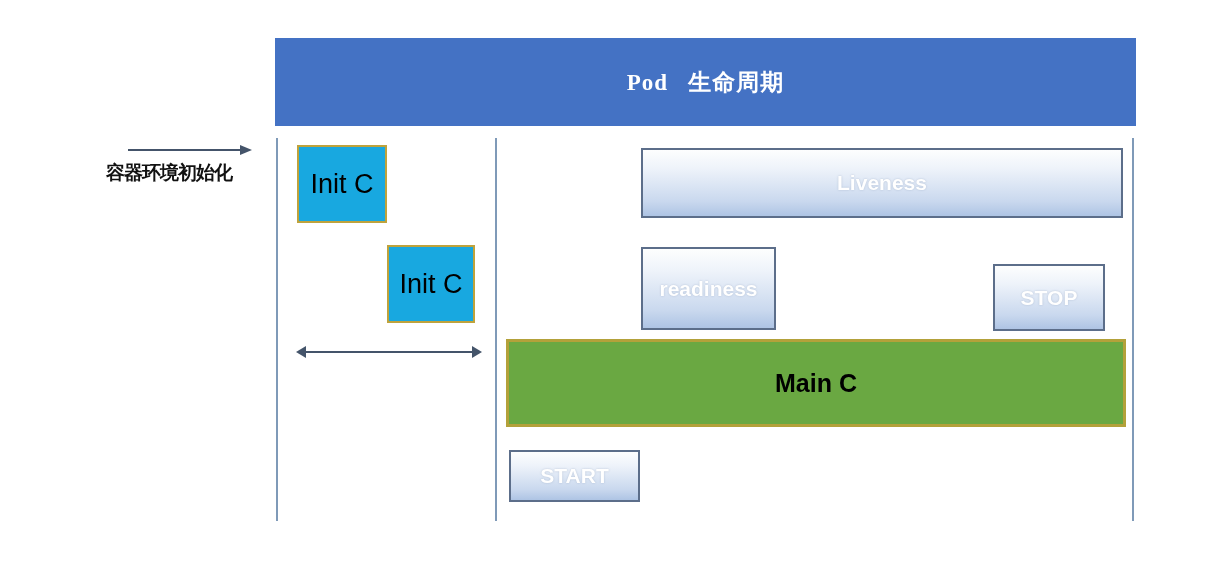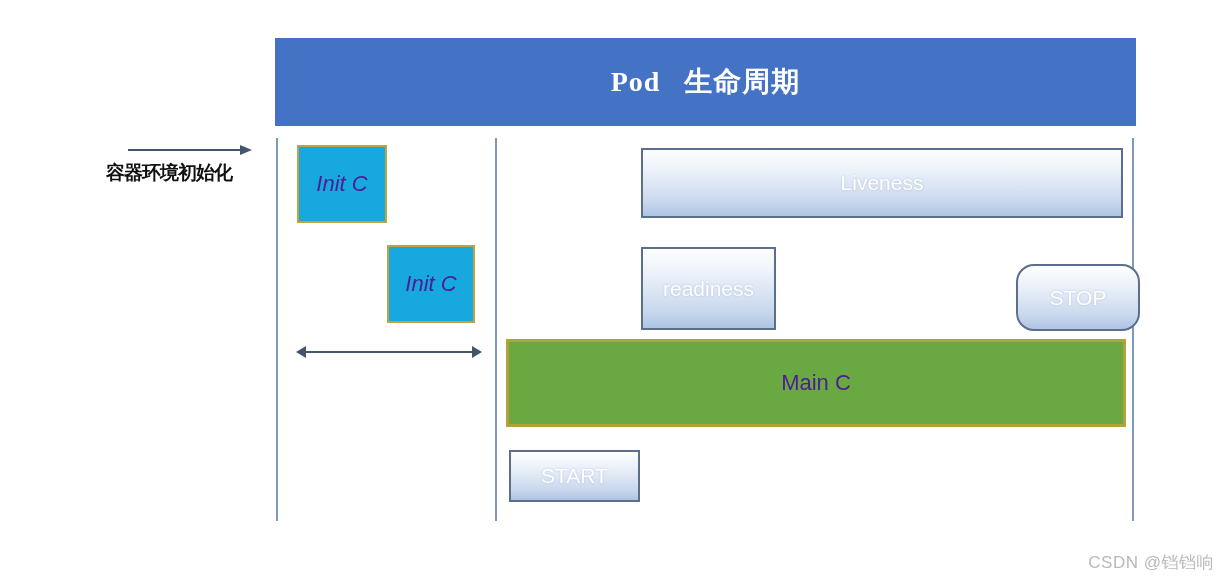--- a/index.html
+++ b/index.html
@@ -27,21 +27,21 @@
     height: 88px;
     background: #4472c4;
     display: flex;
     align-items: center;
     justify-content: center;
   }
   .header-title {
     color: #ffffff;
     font-family: "Liberation Serif", serif;
     font-weight: bold;
-    font-size: 28px;
+    font-size: 23px;
     letter-spacing: 1px;
     white-space: pre;
   }
 
   
   .vrule {
     position: absolute;
     width: 2px;
     background: #7f9ab8;
   }
@@ -82,67 +82,66 @@
   .init-box {
     position: absolute;
     background: #18a8e0;
     border: 2px solid #bfa33c;
     display: flex;
     align-items: center;
     justify-content: center;
     box-sizing: border-box;
   }
   .init-box span {
-    color: #4c1d95;
-    font-size: 22px;
+    color: #000000;
+    font-size: 27px;
     font-weight: 400;
-    font-style: italic;
   }
   #init-box-1 { left: 297px; top: 145px; width: 90px; height: 78px; }
   #init-box-2 { left: 387px; top: 245px; width: 88px; height: 78px; }
 
   
   .probe-box {
     position: absolute;
     box-sizing: border-box;
     border: 2px solid #5c6e8a;
     background: linear-gradient(to bottom, #fdfefe 0%, #eef3fa 28%, #c9d8ee 78%, #aec4e4 100%);
     display: flex;
     align-items: center;
     justify-content: center;
   }
   .probe-box span {
     color: #ffffff;
     font-size: 21px;
-    font-weight: 400;
+    font-weight: 700;
     text-shadow: 0 0 2px rgba(120,140,170,0.45);
   }
   #liveness-box  { left: 641px;  top: 148px; width: 482px; height: 70px; }
   #readiness-box { left: 641px;  top: 247px; width: 135px; height: 83px; }
-  #stop-box      { left: 1016px;  top: 264px; width: 124px; height: 67px; border-radius: 18px; }
+  #stop-box      { left: 993px;  top: 264px; width: 112px; height: 67px; }
   #start-box     { left: 509px;  top: 450px; width: 131px; height: 52px; }
 
   
   #main-box {
     position: absolute;
     left: 506px;
     top: 339px;
     width: 620px;
     height: 88px;
     box-sizing: border-box;
     background: #6aa842;
     border: 3px solid #b3a13a;
     display: flex;
     align-items: center;
     justify-content: center;
   }
   #main-box span {
-    color: #4c1d95;
-    font-size: 22px;
-    font-weight: 400;
+    color: #000000;
+    font-size: 25px;
+    font-weight: 700;
   }
 
   
   .watermark {
     position: absolute;
     right: 14px;
     bottom: 8px;
     color: #b9b9b9;
     font-size: 17px;
     letter-spacing: 0.5px;
@@ -192,15 +191,14 @@
     <span>STOP</span>
   </div>
   <div class="probe-box" id="start-box">
     <span>START</span>
   </div>
 
   <div id="main-box">
     <span>Main C</span>
   </div>
 
-  <div class="watermark">CSDN @铛铛响</div>
 
 </div>
 
 </body></html>

